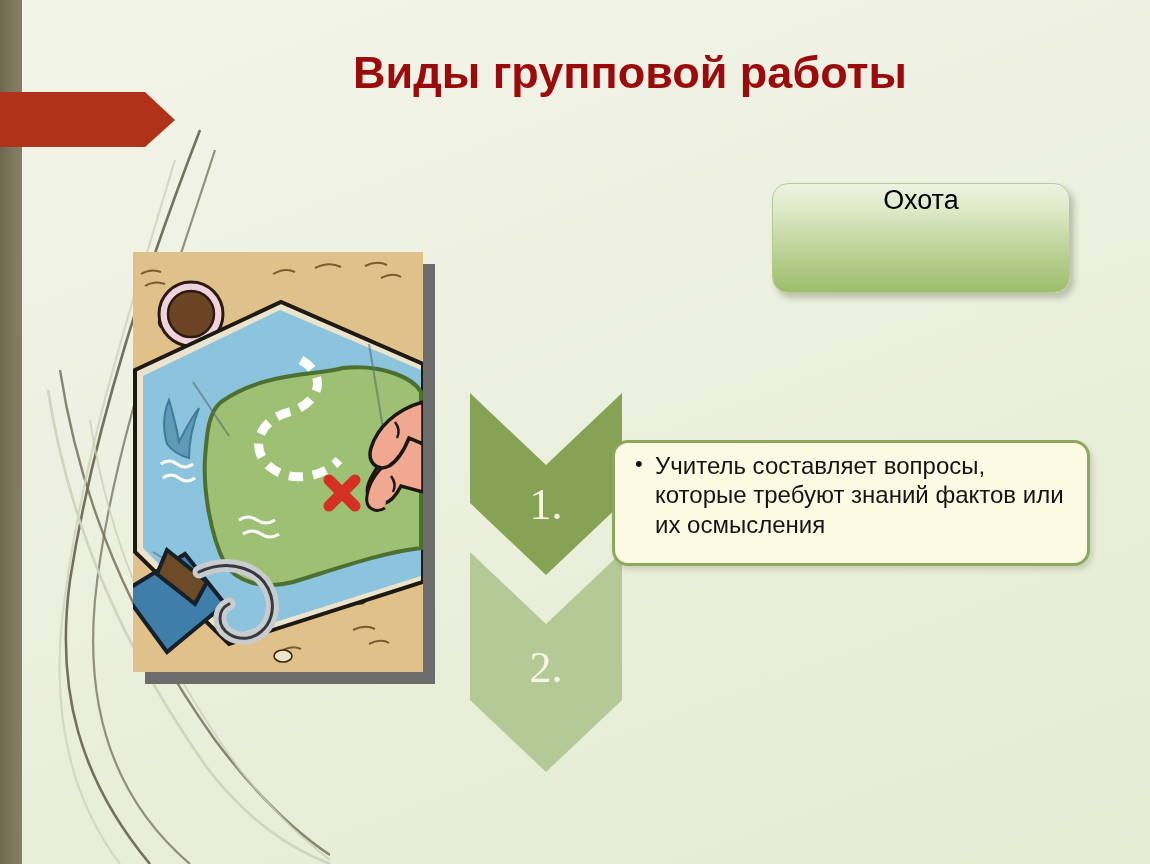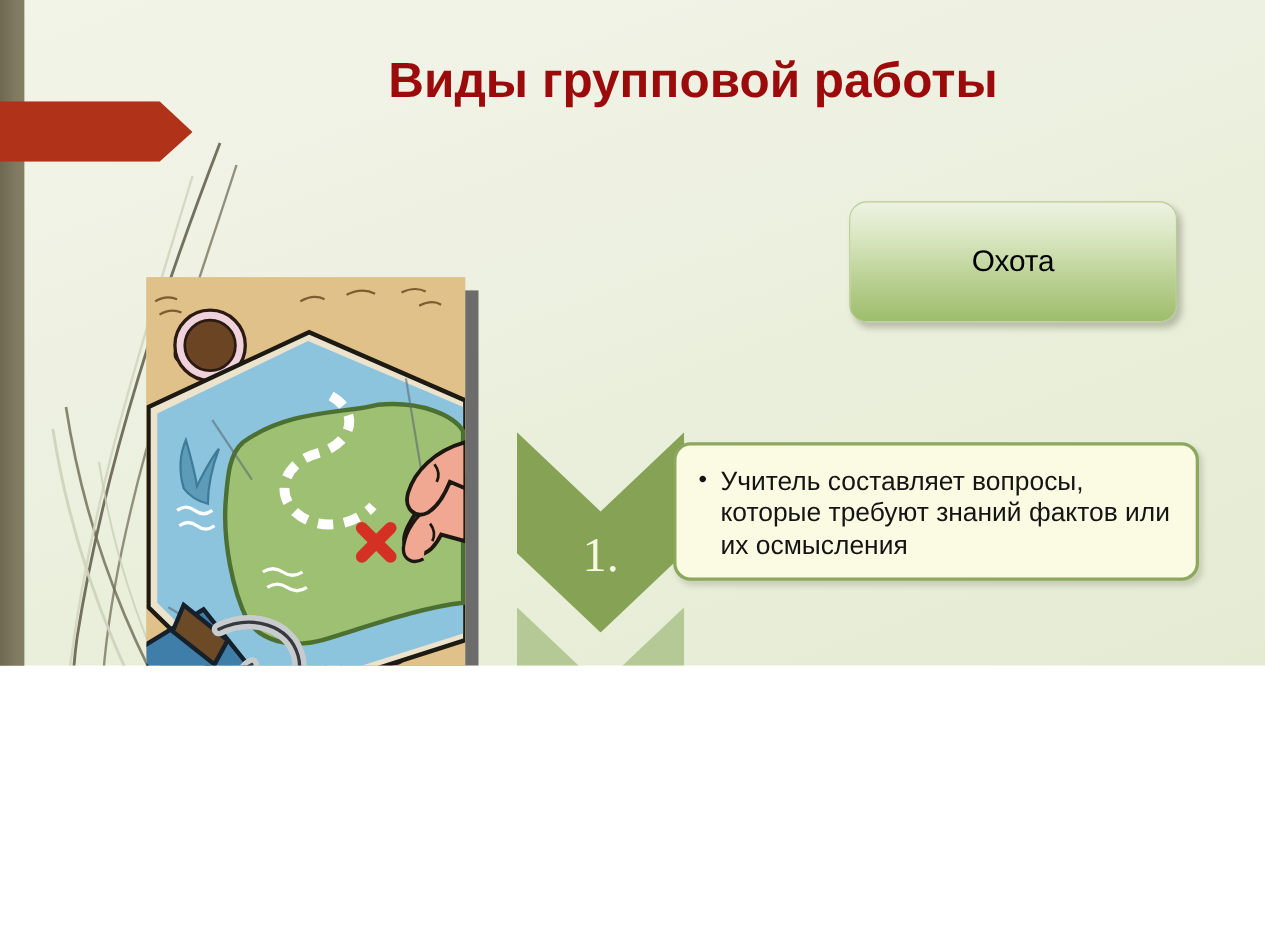--- a/index.html
+++ b/index.html
@@ -8,21 +8,21 @@
   }
   body {
     width: 1150px;
     height: 864px;
     overflow: hidden;
     font-family: "Liberation Sans", sans-serif;
   }
   #slide {
     position: relative;
     width: 1150px;
-    height: 605px;
+    height: 864px;
     background: linear-gradient(160deg, #f2f4e8 0%, #eef1e2 35%, #e8eed8 70%, #e5ebd3 100%);
     overflow: hidden;
   }
   
   .left-strip {
     position: absolute;
     left: 0; top: 0;
     width: 22px; height: 864px;
     background: #7a7256;
   }
@@ -95,21 +95,20 @@
     position: absolute;
     left: 772px;
     top: 183px;
     width: 298px;
     height: 110px;
     border-radius: 16px;
     background: linear-gradient(180deg, #edf2e2 0%, #dde9c6 25%, #bcd296 62%, #9ebd6c 100%);
     box-shadow: 4px 5px 6px rgba(80,85,60,0.32);
     border: 1px solid #b7cb92;
     display: flex;
-    align-items: center;
     justify-content: center;
     box-sizing: border-box;
   }
   .hunt-box .hunt-text {
     font-family: "Liberation Sans", sans-serif;
     font-size: 27px;
     line-height: 1.25;
     color: #000000;
     text-align: center;
   }
@@ -132,21 +131,22 @@
   .chev2 { left: 470px; top: 552px; width: 152px; height: 220px; }
   .chev1 .chev-num { top: 86px; }
   .chev2 .chev-num { top: 90px; }
 
   
   .callout {
     position: absolute;
     box-sizing: border-box;
     border-radius: 16px;
     background: #fbfbe4;
-    padding: 18px 20px 16px 18px;
+    padding: 8px 20px 16px 18px;
+    margin-top: 38px;
   }
   .callout.c1 {
     left: 612px;
     top: 402px;
     width: 478px;
     height: 126px;
     border: 3px solid #8ca85c;
     box-shadow: 3px 4px 5px rgba(120,125,95,0.25);
   }
   .callout.c2 {

